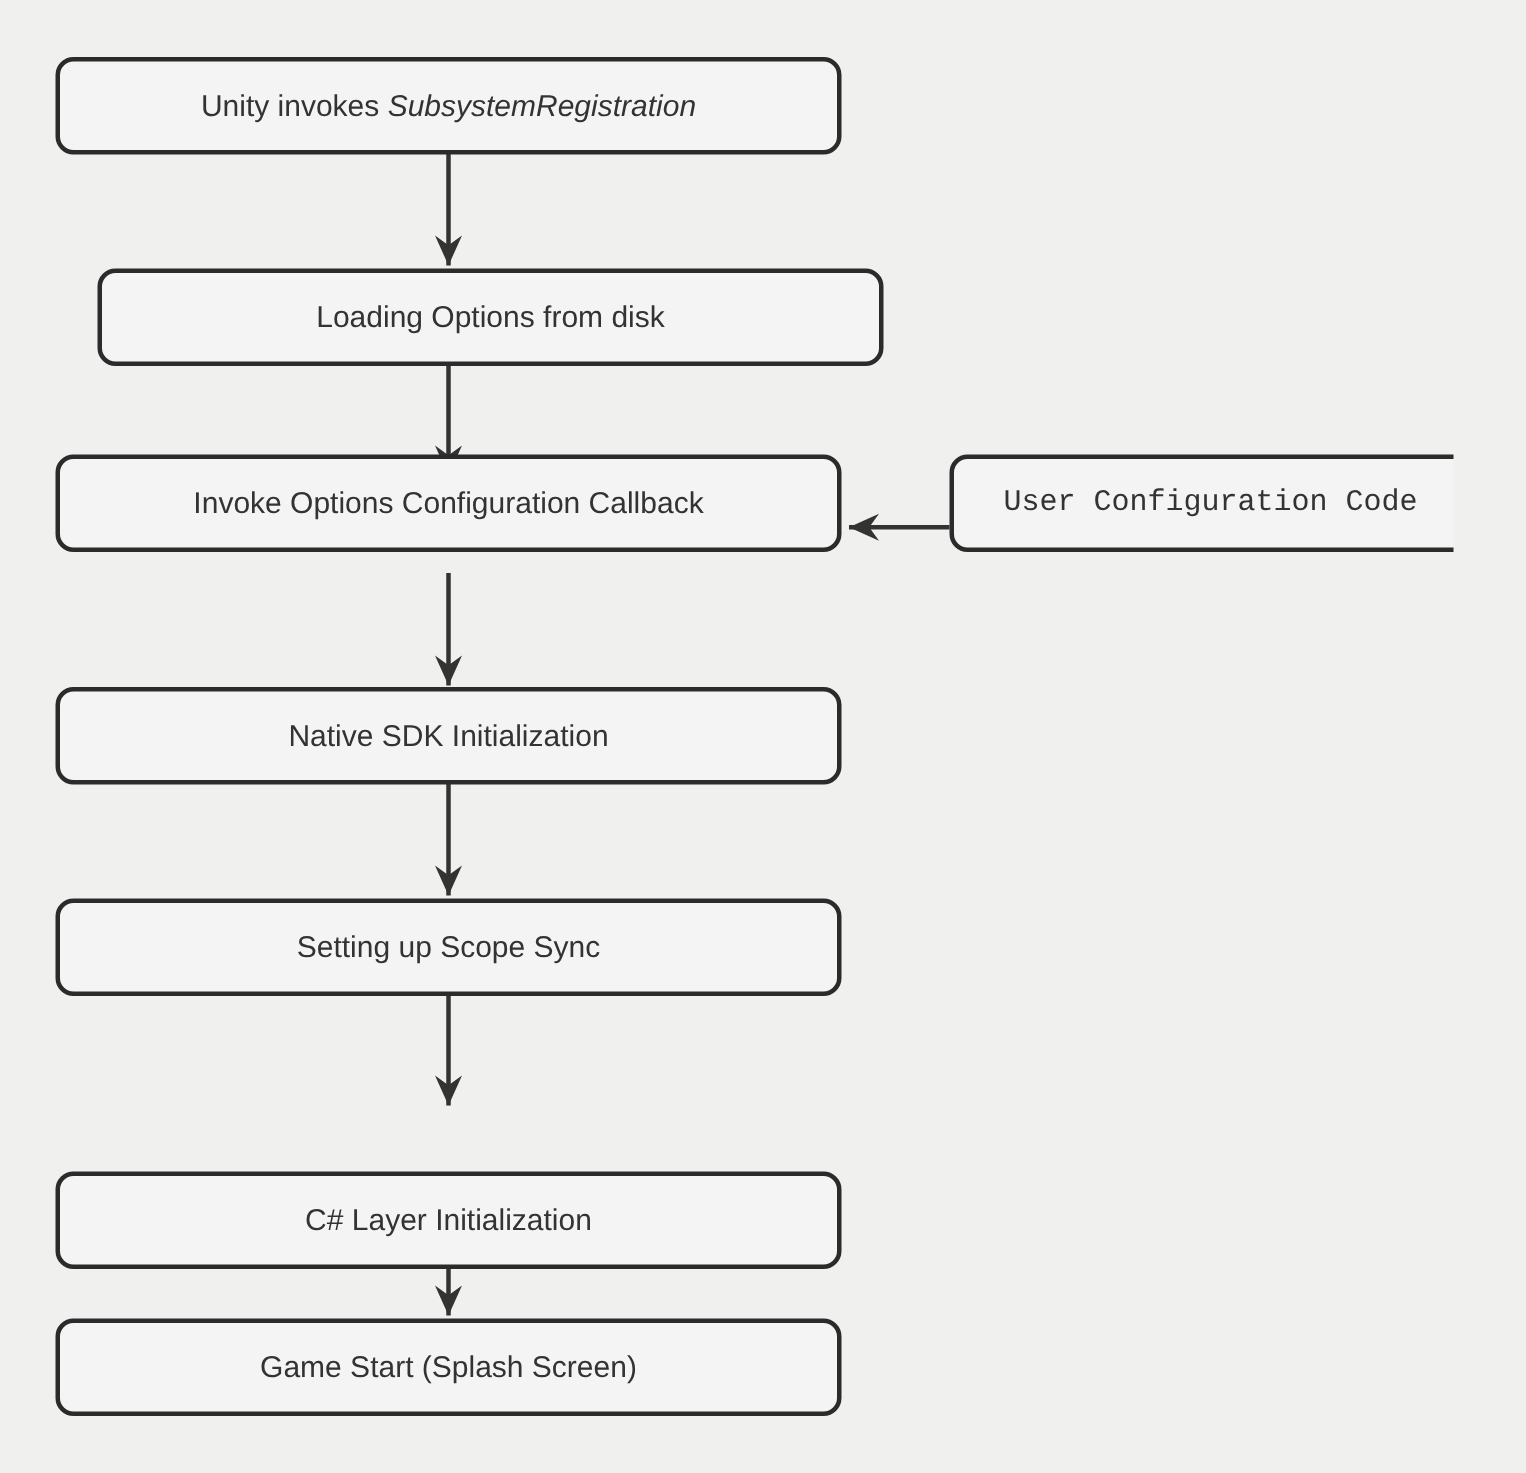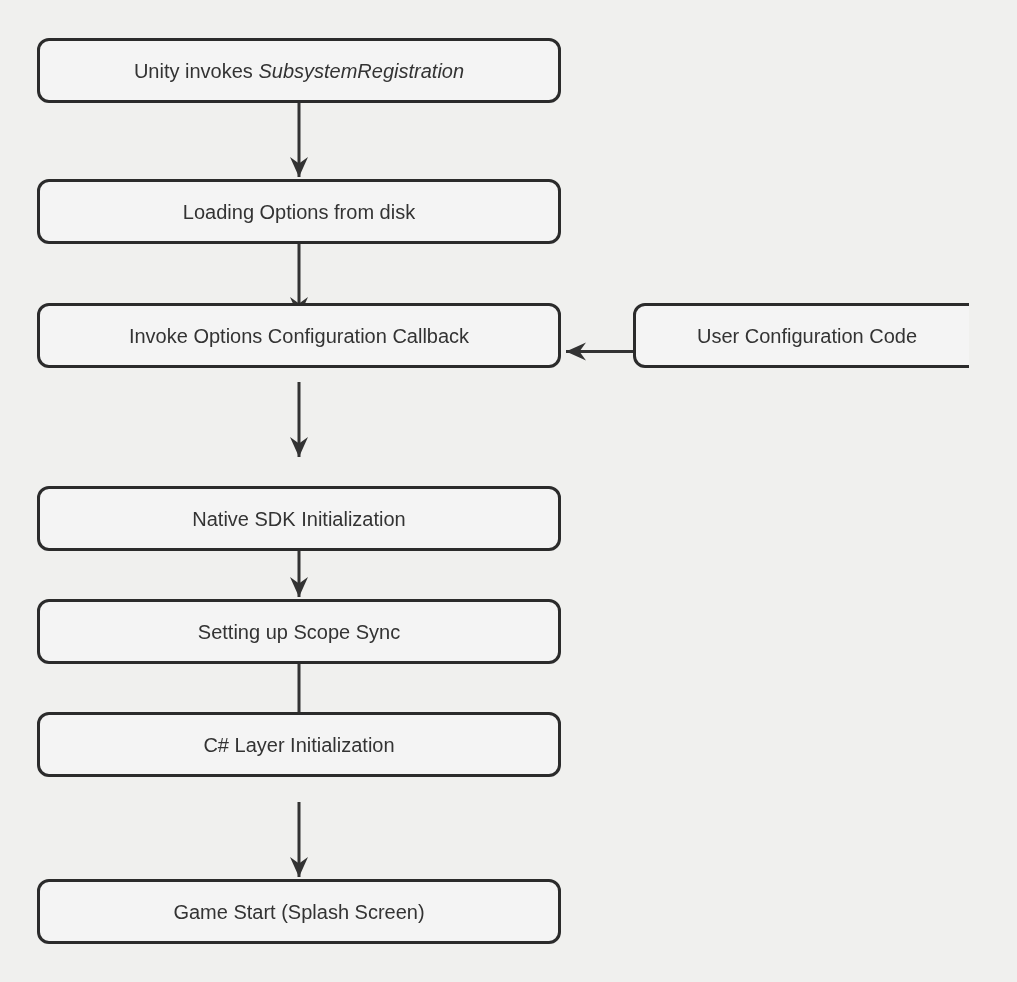--- a/index.html
+++ b/index.html
@@ -39,27 +39,27 @@
     background: var(--node-fill, #f4f4f4);
     display: flex;
     align-items: center;
     justify-content: center;
     color: var(--text, #333333);
     font-size: 20px;
     line-height: 1.2;
     text-align: center;
     white-space: nowrap;
   }
-  .node.side { left: 633px; width: 348px; }
+  .node.side { left: 633px; width: 348px; font-family: Liberation Mono, monospace; }
   .r1 { top: 38px; }
-  .r2 { top: 179px; }
+  .r2 { top: 179px; margin-left: 28px; }
   .r3 { top: 303px; }
-  .r4 { top: 486px; }
+  .r4 { top: 458px; }
   .r5 { top: 599px; align-items: center; }
-  .r6 { top: 712px; }
+  .r6 { top: 781px; }
   .r7 { top: 879px; align-items: center; }
   .lbl em { font-style: italic; }
 </style>
 </head>
 <body>
 
 <div class="canvas">
 
   <svg class="edges" viewBox="0 0 1017 982" xmlns="http://www.w3.org/2000/svg">
     <defs>

